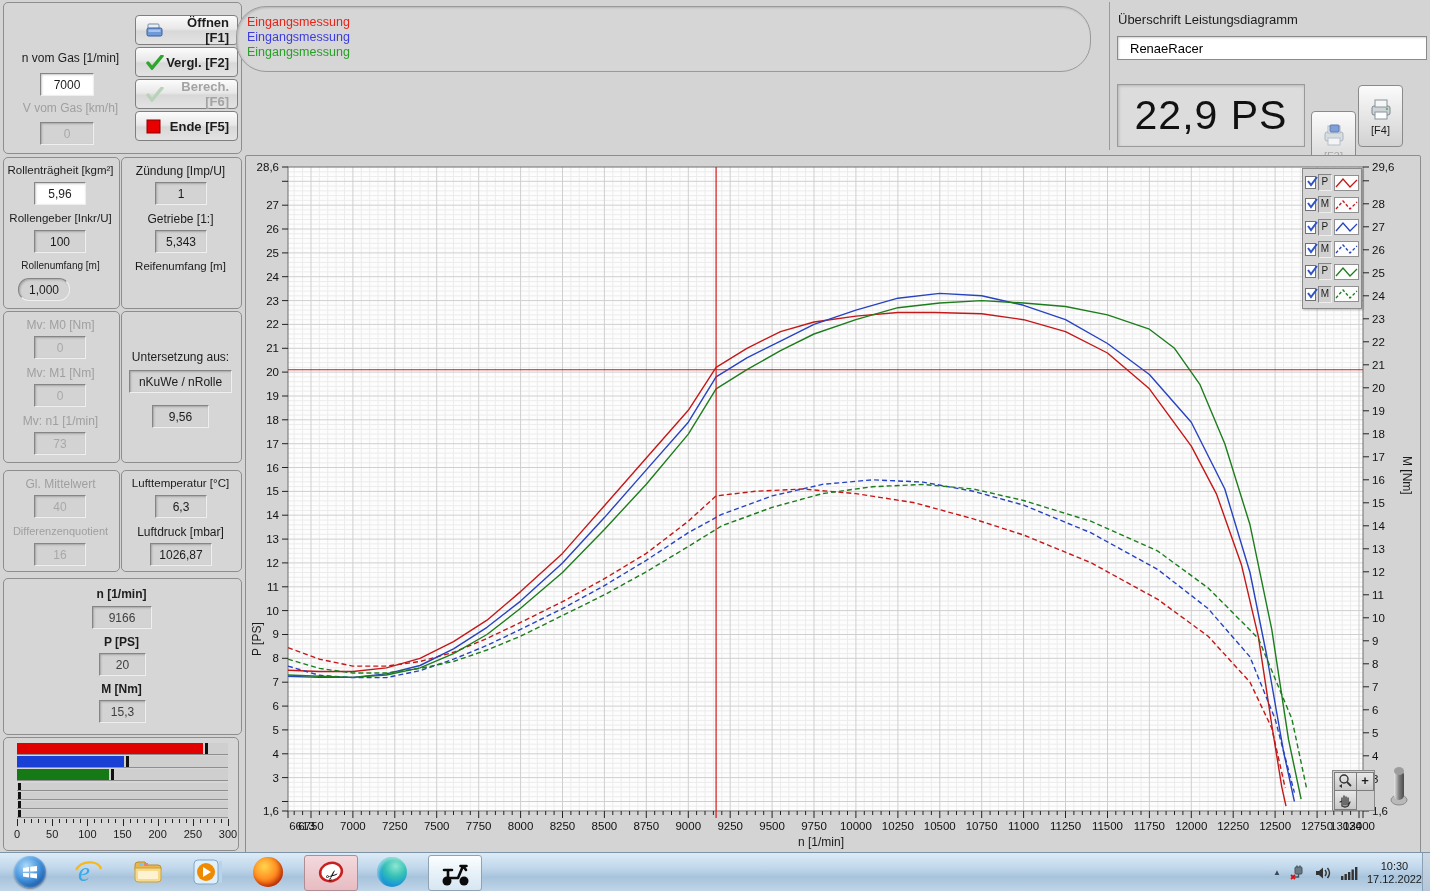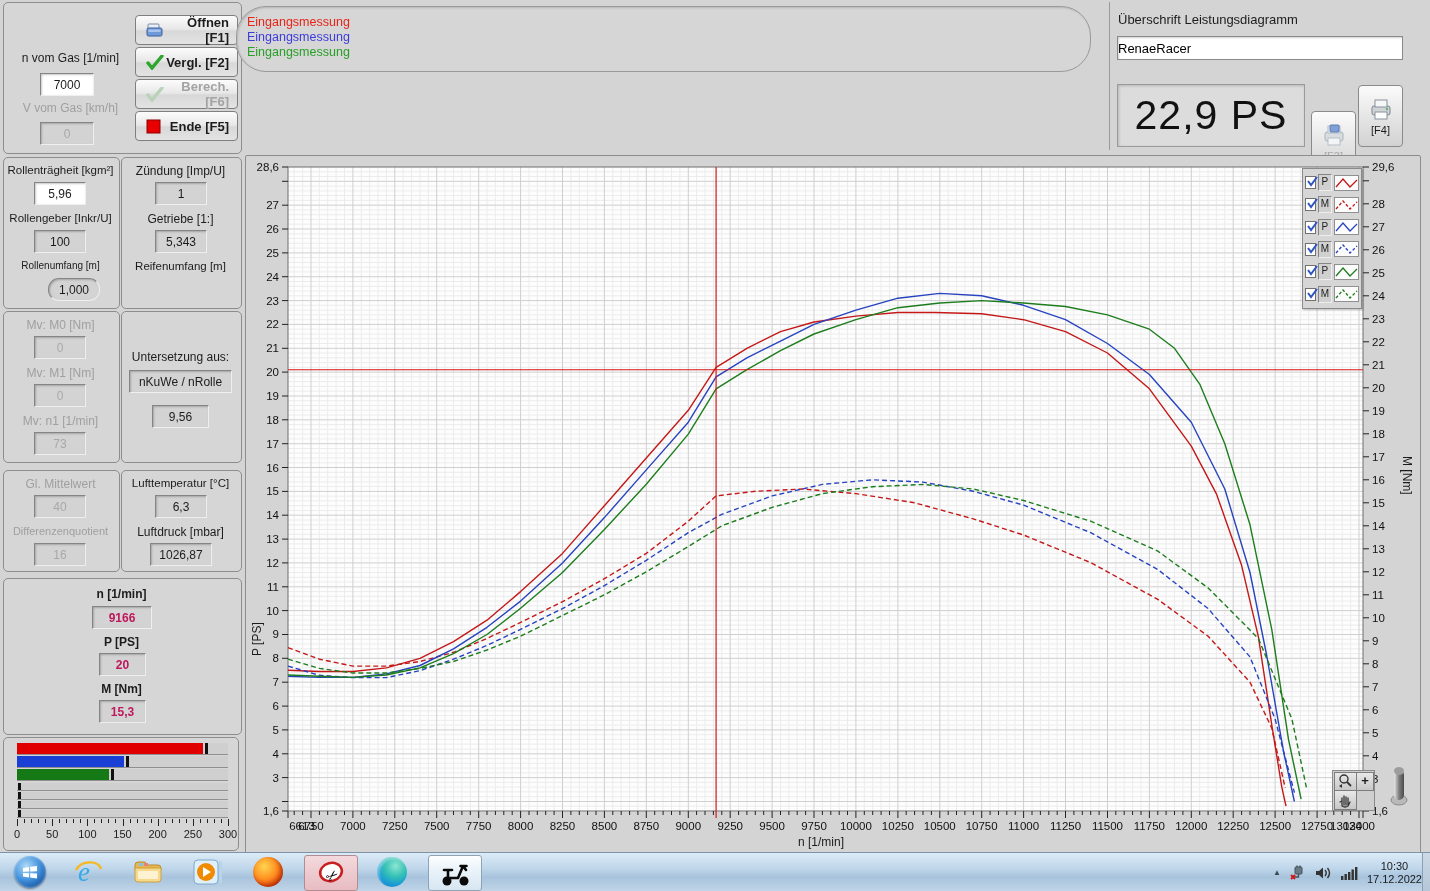--- a/index.html
+++ b/index.html
@@ -5,31 +5,31 @@
   html,body{margin:0;padding:0;background:#888;}
   #screen{position:relative;width:1430px;height:891px;background:#d4d4d4;overflow:hidden;
     font-family:"Liberation Sans",sans-serif;color:#1c1c1c;}
   .panel{position:absolute;background:#d6d6d6;border:1px solid #8d8d8d;border-radius:5px;}
   .lbl{position:absolute;font-size:12px;text-align:center;white-space:nowrap;}
   .lbl.dis{color:#9f9f9f;}
   .vbox{position:absolute;height:17px;background:#d3d3d3;border:1px solid;border-color:#858585 #efefef #efefef #858585;
     box-shadow:inset 1px 1px 2px rgba(0,0,0,.22);font-size:12px;text-align:center;padding-top:4px;}
   .vbox.white{background:#ffffff;}
   .vbox.dis{color:#a8a8a8;}
-  .vbox.red{color:#be185d;font-weight:bold;}
+  .vbox.red{color:#404040;}
   .tbtn{position:absolute;display:flex;align-items:center;background:linear-gradient(#fcfcfc,#e8e8e8 46%,#d8d8d8 54%,#e3e3e3);
     border:1px solid #7f7f7f;border-radius:4px;font-size:13px;font-weight:bold;padding:0 8px 0 10px;cursor:pointer;}
   .tbtn .cap{flex:1;text-align:right;}
   .tbtn.dis{color:#a3a3a3;}
   .hdrbox{position:absolute;background:#d6d6d6;border:1px solid #9a9a9a;border-radius:3px;
     box-shadow:inset 1px 1px 2px rgba(0,0,0,.15);}
   .legline{position:absolute;left:10px;font-size:12.5px;white-space:pre;}
   .infoline{position:absolute;left:10px;font-size:13.5px;white-space:pre;color:#d41414;}
   #title-input{position:absolute;left:1117px;top:36px;width:284px;height:20px;border:1px solid #8a8a8a;
-    background:#fff;font:13px "Liberation Sans",sans-serif;padding:1px 0;box-shadow:inset 1px 1px 2px rgba(0,0,0,.18);}
+    background:#fff;font:13px "Liberation Sans",sans-serif;padding:1px 12px;box-shadow:inset 1px 1px 2px rgba(0,0,0,.18);}
   #ps-display{position:absolute;left:1117px;top:84px;width:186px;height:61px;background:#dcdcdc;border:1px solid #9a9a9a;
     box-shadow:inset 1px 1px 3px rgba(0,0,0,.18);display:flex;align-items:center;justify-content:center;
     font-size:41px;color:#111;letter-spacing:1px;}
   .fbtn{position:absolute;top:85px;width:43px;height:60px;border:1px solid #8a8a8a;border-radius:4px;
     background:linear-gradient(#fbfbfb,#e2e2e2 60%,#d2d2d2);display:flex;flex-direction:column;align-items:center;
     justify-content:center;gap:3px;font-size:11px;cursor:pointer;}
   .fbtn.dis{color:#a8a8a8;margin-top:26px;}
   #chart-panel{position:absolute;left:245px;top:155px;width:1174px;height:697px;background:#d4d4d4;
     border:1px solid #8d8d8d;border-radius:2px;}
   #plot{position:absolute;left:0;top:0;}
@@ -101,21 +101,21 @@
       <span class="cap">Ende [F5]</span>
     </div>
   </div>
 
   <div class="panel" style="left:3px;top:157px;width:115px;height:150px;">
     <div class="lbl" style="left:0;top:6px;width:113px;font-size:11.5px;">Rollenträgheit [kgm²]</div>
     <div class="vbox white" style="left:30px;top:24px;width:50px;">5,96</div>
     <div class="lbl" style="left:0;top:54px;width:113px;font-size:11.5px;">Rollengeber [Inkr/U]</div>
     <div class="vbox" style="left:30px;top:72px;width:50px;">100</div>
     <div class="lbl" style="left:0;top:102px;width:113px;font-size:10px;">Rollenumfang [m]</div>
-    <div class="vbox" style="left:44px;top:120px;width:50px;border-radius:11px;">1,000</div>
+    <div class="vbox" style="left:14px;top:120px;width:50px;border-radius:11px;">1,000</div>
   </div>
 
   <div class="panel" style="left:121px;top:157px;width:119px;height:150px;">
     <div class="lbl" style="left:0;top:6px;width:117px;">Zündung [Imp/U]</div>
     <div class="vbox" style="left:33px;top:24px;width:50px;">1</div>
     <div class="lbl" style="left:0;top:54px;width:117px;">Getriebe [1:]</div>
     <div class="vbox" style="left:33px;top:72px;width:50px;">5,343</div>
     <div class="lbl" style="left:0;top:102px;width:117px;font-size:11.5px;">Reifenumfang [m]</div>
     <div class="vbox" style="left:33px;top:120px;width:50px;margin-top:40px;">1,222</div>
   </div>

